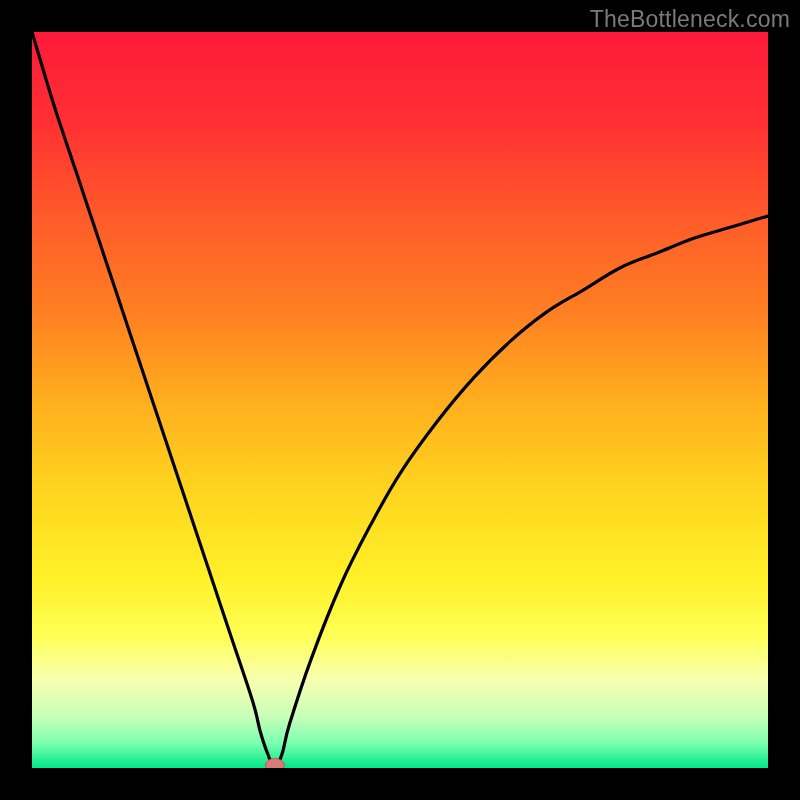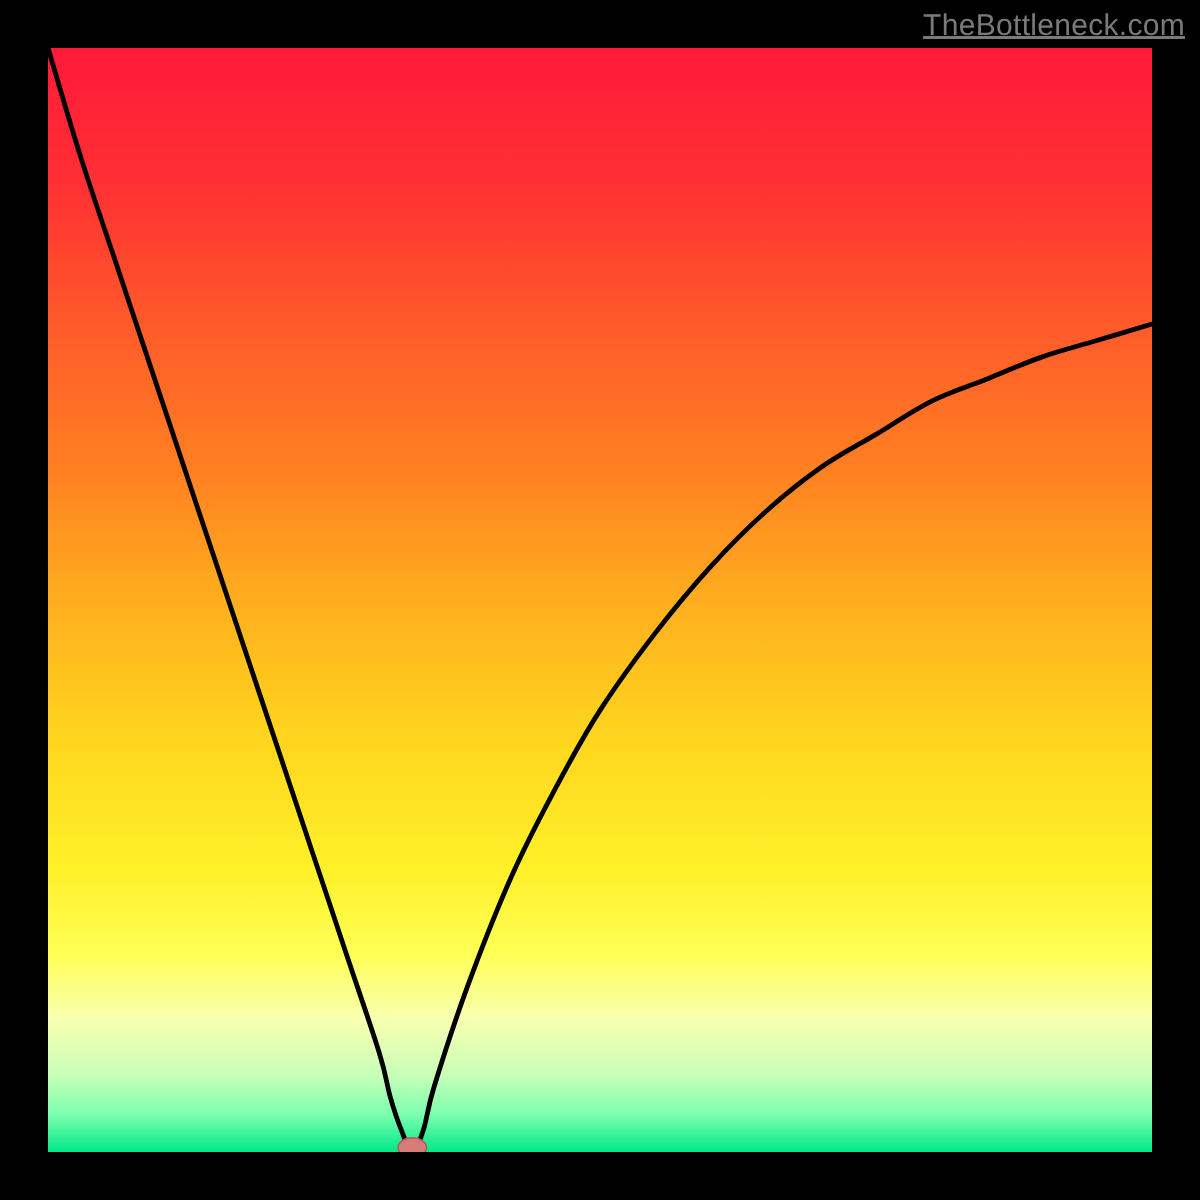--- a/index.html
+++ b/index.html
@@ -24,24 +24,23 @@
     left: 0;
     top: 0;
     width: 736px;
     height: 736px;
   }
   .watermark {
     position: absolute;
     top: 6px;
     right: 10px;
     color: #7a7a7a;
-    font-size: 20px;
+    font-size: 23px;
     font-weight: 500;
     letter-spacing: 0.2px;
-    text-decoration: underline;
   }
 </style>
 </head>
 <body>
 
 <div class="watermark">TheBottleneck.com</div>
 
 <div class="frame">
   <svg class="plot-area" viewBox="0 0 736 736" preserveAspectRatio="none">
     <defs>

